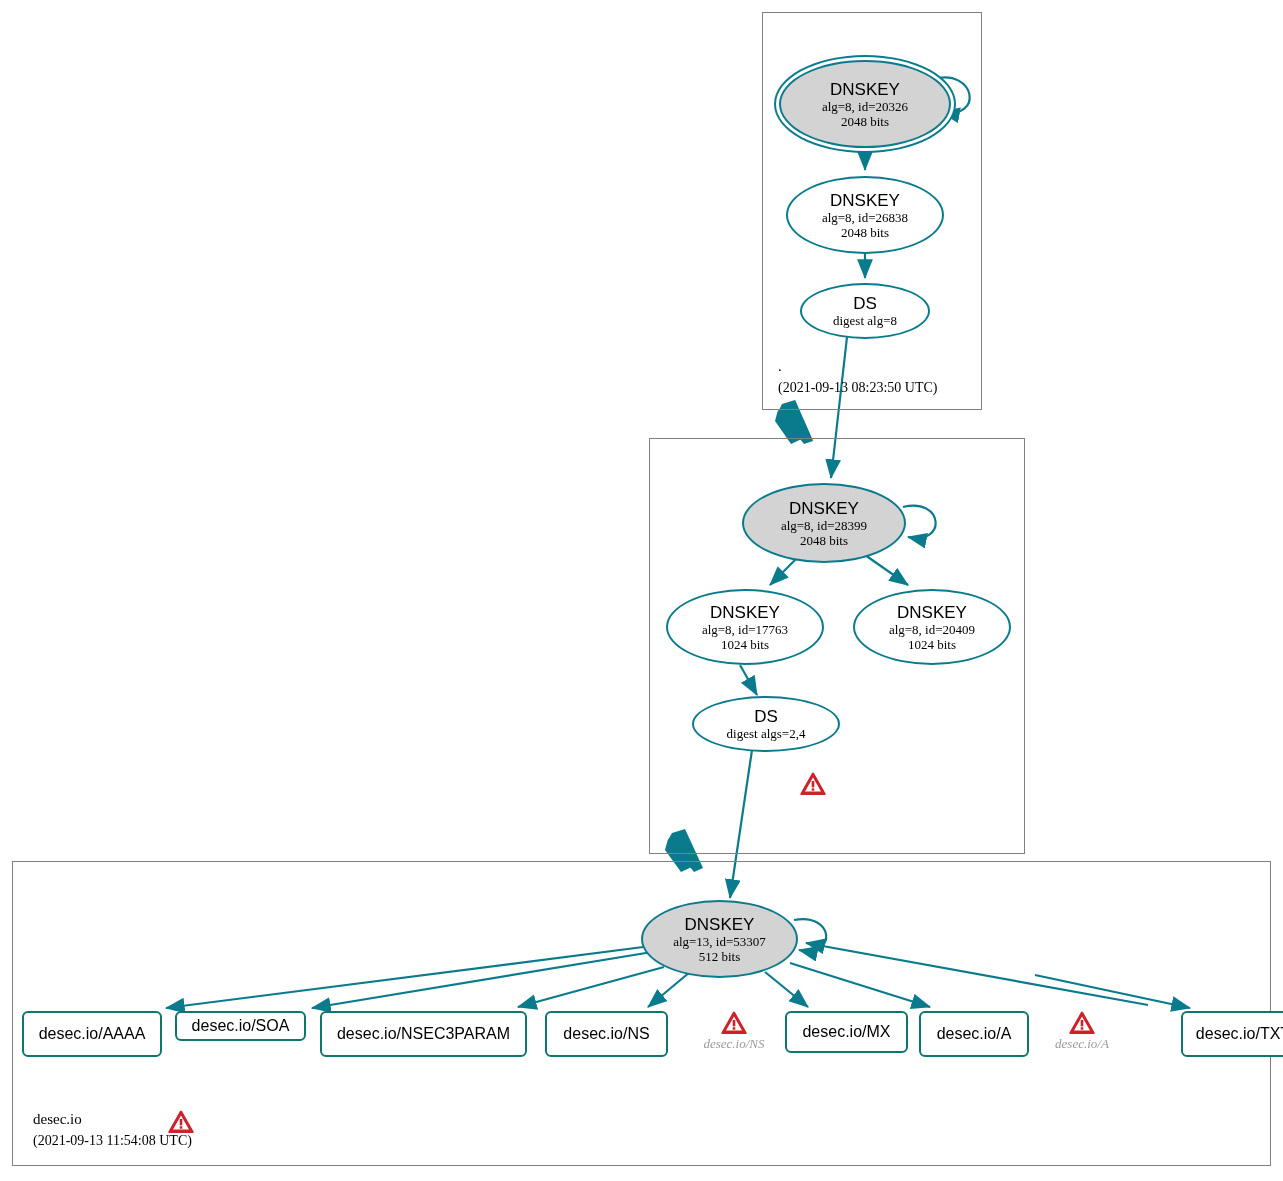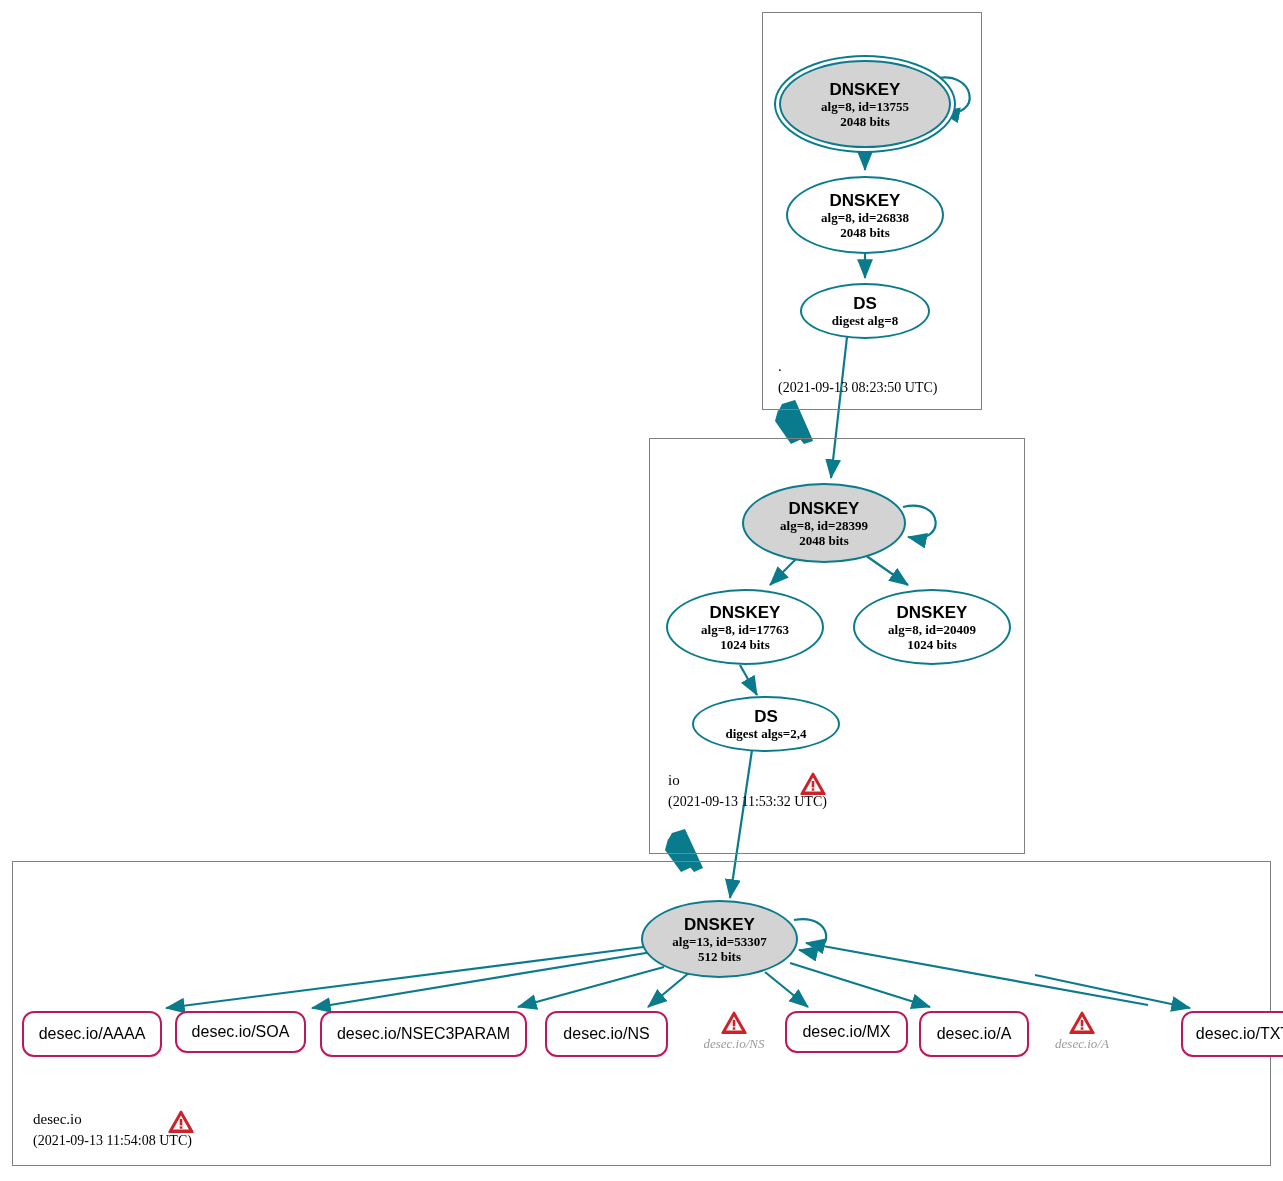--- a/index.html
+++ b/index.html
@@ -53,31 +53,30 @@
     align-items: center;
     justify-content: center;
     box-sizing: border-box;
     text-align: center;
     color: #000000;
   }
   .ellipse {
     border: 2px solid #0a7b8c;
     border-radius: 50%;
     background: #ffffff;
-    font-weight: bold;
   }
   .ellipse.sep {
     background: #d3d3d3;
   }
   .ellipse.dbl {
     box-shadow: 0 0 0 3px #ffffff, 0 0 0 5px #0a7b8c;
   }
   .rrbox {
-    border: 2px solid #be185d;
-    border-radius: 12px;
+    border: 2px solid #0f766e;
+    border-radius: 6px;
     background: #ffffff;
   }
   .n-type {
     font-family: "Liberation Sans", "DejaVu Sans", sans-serif;
     font-size: 17px;
     line-height: 19px;
     letter-spacing: 0px;
   }
   .n-sub {
     font-family: "Liberation Serif", "DejaVu Serif", serif;
@@ -205,40 +204,36 @@
   </svg>
 
   <div class="zone-box" style="left:762px; top:12px; width:220px; height:398px;"></div>
   <div class="zone-caption" style="left:778px; top:358px; width:200px;">
     <div class="zone-name">.</div>
     <div class="zone-time">(2021-09-13 08:23:50 UTC)</div>
   </div>
 
   <div class="node ellipse sep dbl" style="left:779px; top:60px; width:172px; height:88px;">
     <div class="n-type">DNSKEY</div>
-    <div class="n-sub">alg=8, id=13755</div>
+    <div class="n-sub">alg=8, id=20326</div>
     <div class="n-sub">2048 bits</div>
   </div>
 
   <div class="node ellipse" style="left:786px; top:176px; width:158px; height:78px;">
     <div class="n-type">DNSKEY</div>
     <div class="n-sub">alg=8, id=26838</div>
     <div class="n-sub">2048 bits</div>
   </div>
 
   <div class="node ellipse" style="left:800px; top:283px; width:130px; height:56px;">
     <div class="n-type">DS</div>
     <div class="n-sub">digest alg=8</div>
   </div>
 
   <div class="zone-box" style="left:649px; top:438px; width:376px; height:416px;"></div>
-  <div class="zone-caption" style="left:668px; top:772px; width:340px;">
-    <div class="zone-name">io</div>
-    <div class="zone-time">(2021-09-13 11:53:32 UTC)</div>
-  </div>
   <div style="position:absolute; left:800px; top:772px; width:26px; height:24px;">
     <svg class="warn-icon" width="26" height="24" viewBox="0 0 26 24">
       <path d="M13 1.6 L24.6 22 L1.4 22 Z" fill="#cc2229" stroke="#cc2229" stroke-width="2.2" stroke-linejoin="round"></path>
       <path d="M13 5.6 L21 19.6 L5 19.6 Z" fill="#ffffff"></path>
       <rect x="11.7" y="9" width="2.6" height="6.4" fill="#cc2229"></rect>
       <rect x="11.7" y="16.3" width="2.6" height="2.4" fill="#cc2229"></rect>
     </svg>
   </div>
 
   <div class="node ellipse sep" style="left:742px; top:483px; width:164px; height:80px;">
@@ -280,21 +275,21 @@
 
   <div class="node ellipse sep" style="left:641px; top:900px; width:157px; height:78px;">
     <div class="n-type">DNSKEY</div>
     <div class="n-sub">alg=13, id=53307</div>
     <div class="n-sub">512 bits</div>
   </div>
 
   <div class="node rrbox" style="left:22px; top:1011px; width:140px; height:46px;">
     <div class="rr-label">desec.io/AAAA</div>
   </div>
-  <div class="node rrbox" style="left:175px; top:1011px; width:131px; height:42px;">
+  <div class="node rrbox" style="left:175px; top:1011px; width:131px; height:30px;">
     <div class="rr-label">desec.io/SOA</div>
   </div>
   <div class="node rrbox" style="left:320px; top:1011px; width:207px; height:46px;">
     <div class="rr-label">desec.io/NSEC3PARAM</div>
   </div>
   <div class="node rrbox" style="left:545px; top:1011px; width:123px; height:46px;">
     <div class="rr-label">desec.io/NS</div>
   </div>
   <div class="node rrbox" style="left:785px; top:1011px; width:123px; height:42px;">
     <div class="rr-label">desec.io/MX</div>

